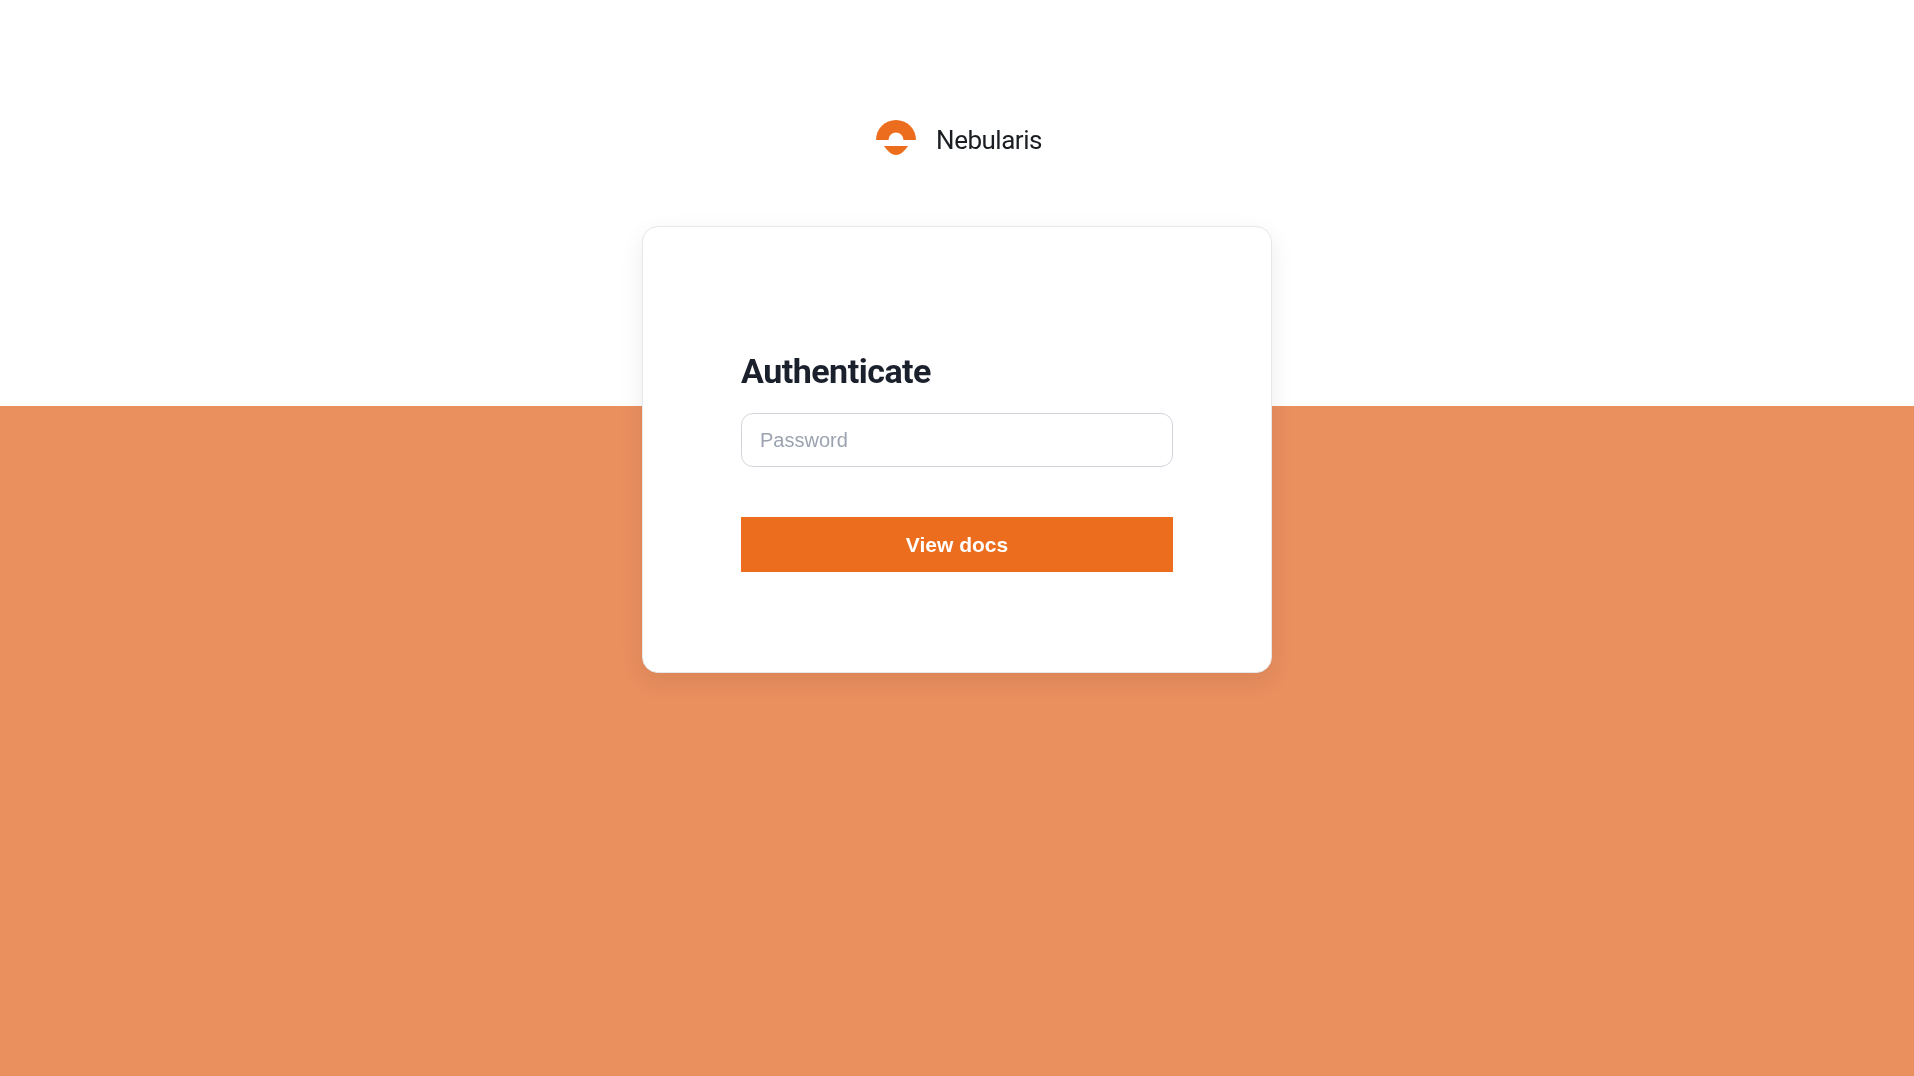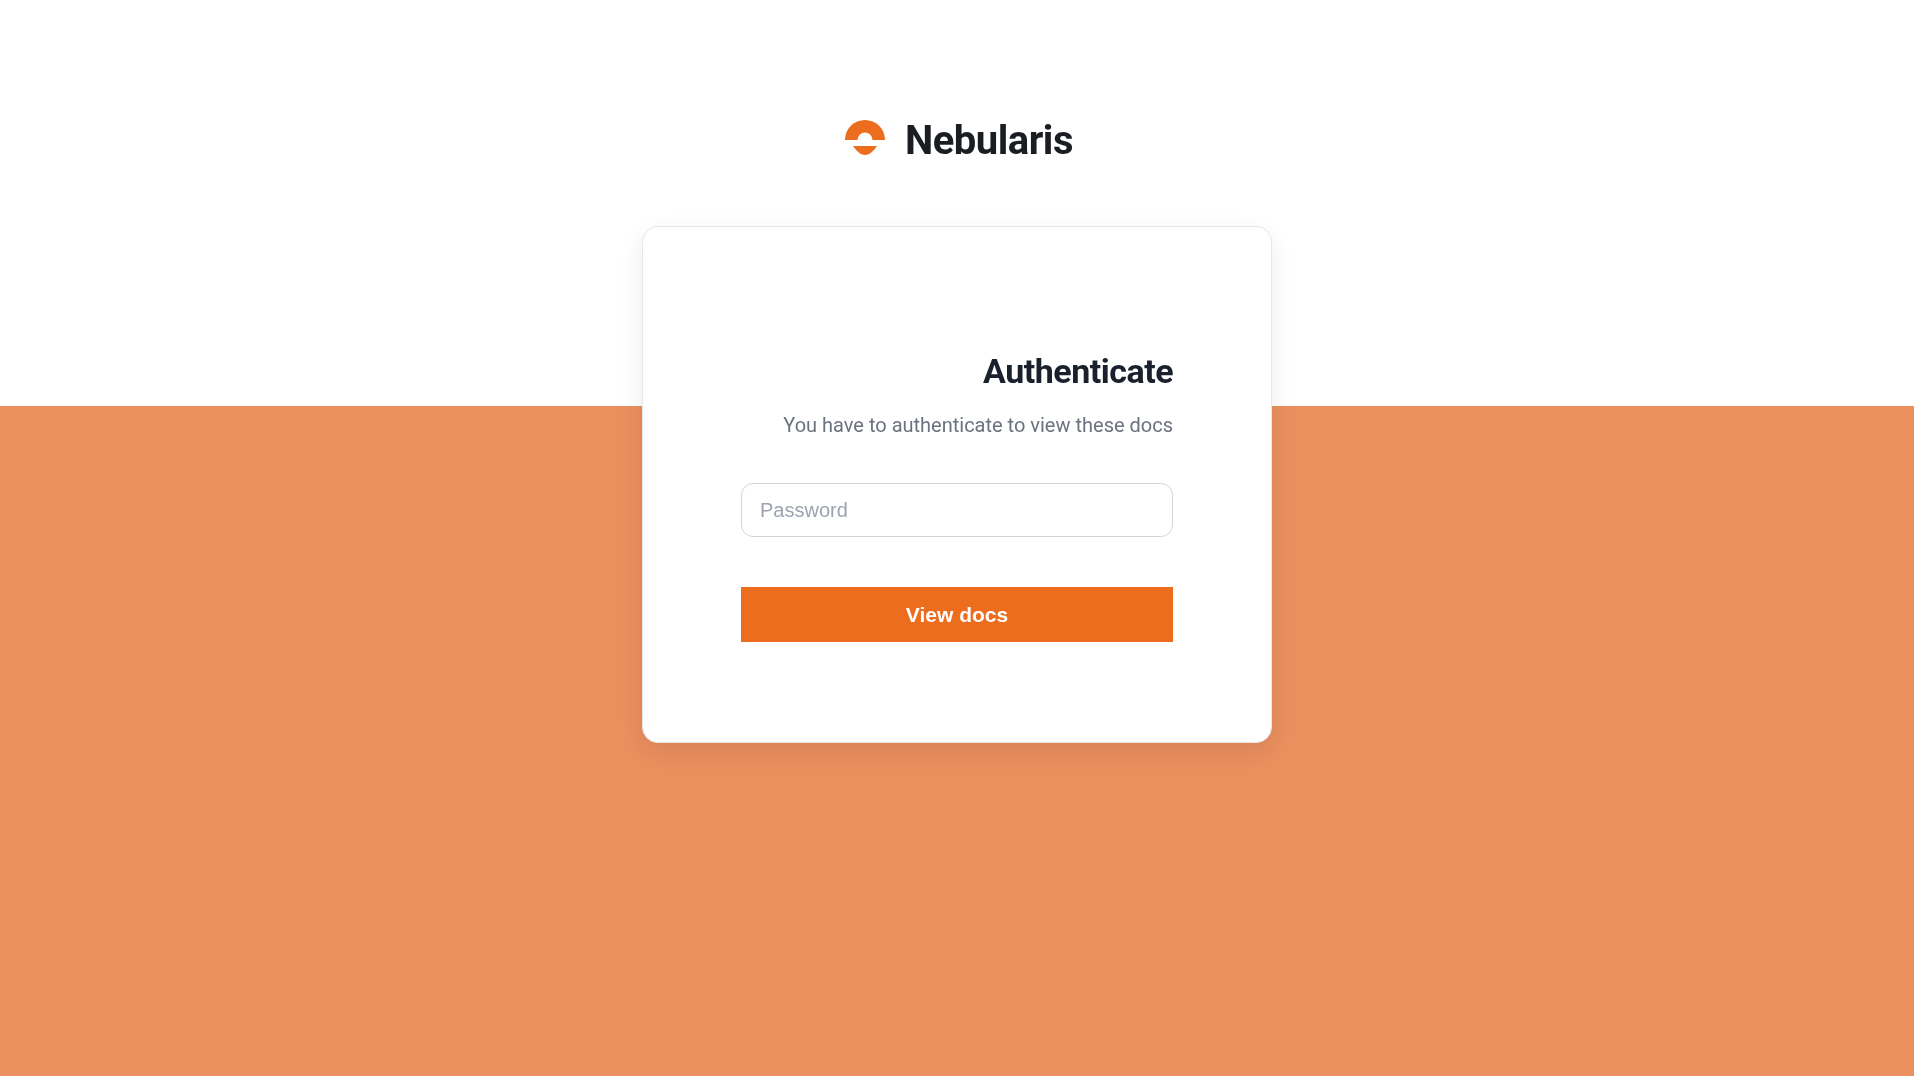--- a/index.html
+++ b/index.html
@@ -44,36 +44,36 @@
     
     .logo-icon {
       width: 48px;
       height: 48px;
       display: flex;
       align-items: center;
       justify-content: center;
     }
     
     .brand-name {
-      font-size: 40px;
-      font-weight: 700;
+      font-size: 26px;
+      font-weight: 400;
       color: #1a1d21;
       letter-spacing: -0.5px;
     }
     
     .auth-card {
       width: 630px;
       background: #ffffff;
       border-radius: 16px;
       border: 1px solid #e5e7eb;
       box-shadow: 0 8px 24px rgba(0, 0, 0, 0.08);
       padding: 124px 98px 100px;
       display: flex;
       flex-direction: column;
-      align-items: flex-end;
+      align-items: flex-start;
     }
     
     .auth-title {
       font-size: 34px;
       font-weight: 700;
       color: #1a202c;
       margin-bottom: 22px;
       letter-spacing: -0.5px;
     }
     
@@ -126,18 +126,17 @@
         <path d="M 24 4 A 20 20 0 0 1 44 24 L 4 24 A 20 20 0 0 1 24 4 Z" fill="#ec6d1d"></path>
         <circle cx="24" cy="24" r="7.5" fill="#ffffff"></circle>
         <path d="M 12 30 Q 24 48 36 30 Z" fill="#ec6d1d"></path>
       </svg>
     </div>
     <div class="brand-name">Nebularis</div>
   </div>
 
   <div class="auth-card">
     <h1 class="auth-title">Authenticate</h1>
-    <p class="auth-subtitle">You have to authenticate to view these docs</p>
     <input type="password" class="password-input" placeholder="Password" style="">
     <button class="submit-button">View docs</button>
   </div>
 
 </div>
 
 </body></html>

